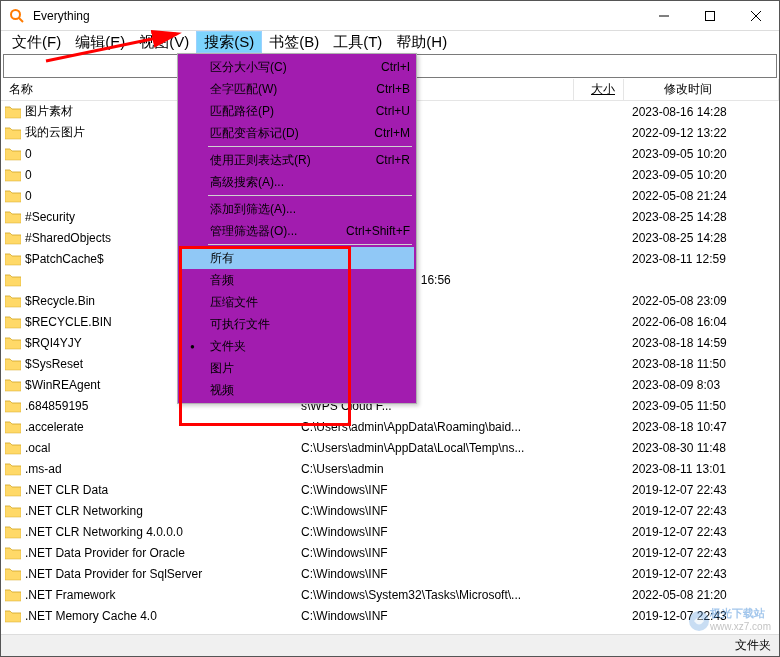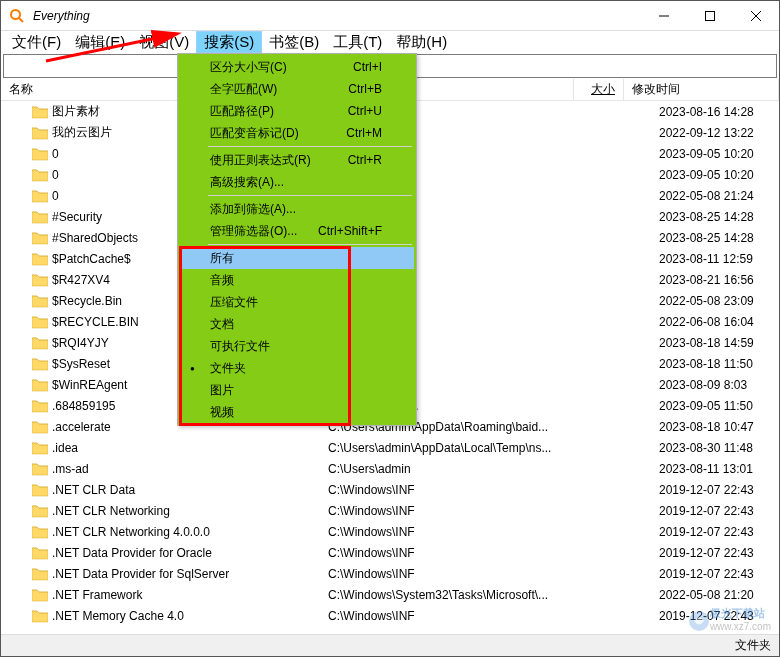--- a/index.html
+++ b/index.html
@@ -1,49 +1,49 @@
 <!DOCTYPE html>
 <html><head>
 <meta charset="utf-8">
 <style>
 * { margin: 0; padding: 0; box-sizing: border-box; font-family: "Microsoft YaHei", "Segoe UI", sans-serif; }
 body { background: #fff; width: 780px; height: 657px; overflow: hidden; position: relative; border: 1px solid #555; }
 
-.titlebar { height: 30px; display: flex; align-items: center; background: #fff; border-bottom: 1px solid #ddd; font-style: italic; }
+.titlebar { height: 30px; display: flex; align-items: center; background: #fff; border-bottom: 1px solid #ddd; }
 .titlebar .app-icon { width: 16px; height: 16px; margin: 0 8px; display: flex; align-items: center; justify-content: center; }
 .titlebar .app-title { font-size: 12px; flex: 1; }
 .titlebar .win-controls { display: flex; }
 .titlebar .win-btn { width: 46px; height: 30px; display: flex; align-items: center; justify-content: center; font-size: 10px; cursor: default; }
 
 .menubar { height: 22px; display: flex; align-items: stretch; background: #fff; font-size: 15px; padding: 0 4px; }
 .menubar .menu-item { padding: 0 7px; display: flex; align-items: center; cursor: default; }
 .menubar .menu-item.active { background: #7dd3fc; border: 1px solid #99d1ff; }
 
 .searchbar { height: 24px; border: 1px solid #7a7a7a; margin: 1px 2px; display: flex; align-items: center; padding: 0 4px; }
 .searchbar input { border: none; outline: none; width: 100%; font-size: 12px; }
 
 .header-row { height: 22px; display: flex; align-items: flex-start; border-bottom: 1px solid #e5e5e5; font-size: 12px; background: #fff; }
 .header-row .col { padding: 0 8px; border-right: 1px solid #e5e5e5; height: 100%; display: flex; align-items: center; }
 .col-name { width: 300px; }
 .col-path { width: 273px; }
 .col-size { width: 50px; justify-content: flex-end; text-decoration: underline; }
-.col-date { flex: 1; }
-
-.file-list { height: 530px; overflow-y: auto; font-size: 12px; margin-left: 27px; }
+.col-date { flex: 1; margin-left: 32px; }
+
+.file-list { height: 530px; overflow-y: auto; font-size: 12px; }
 .file-row { height: 21px; display: flex; align-items: center; padding-left: 4px; }
 .file-row .folder-icon { width: 16px; height: 14px; margin-right: 4px; flex-shrink: 0; }
 .file-row .fname { width: 276px; white-space: nowrap; overflow: hidden; text-overflow: ellipsis; }
 .file-row .fpath { width: 273px; white-space: nowrap; overflow: hidden; text-overflow: ellipsis; }
 .file-row .fsize { width: 50px; text-align: right; }
 .file-row .fdate { flex: 1; padding-left: 8px; }
 
-.dropdown { position: absolute; top: 52px; left: 176px; width: 240px; background: #84cc16; border: 1px solid #b0b0b0; box-shadow: 2px 2px 4px rgba(0,0,0,0.2); font-size: 12px; z-index: 100; padding: 2px; }
+.dropdown { position: absolute; top: 52px; left: 176px; width: 240px; background: #a21caf; border: 1px solid #b0b0b0; box-shadow: 2px 2px 4px rgba(0,0,0,0.2); font-size: 12px; z-index: 100; padding: 2px; }
 .dropdown .dd-item { height: 22px; display: flex; align-items: center; padding-left: 30px; position: relative; cursor: default; }
 .dropdown .dd-item.selected { background: #90c8f6; }
-.dropdown .dd-item .shortcut { position: absolute; right: 32px; text-align: center; }
+.dropdown .dd-item .shortcut { position: absolute; right: 4px; text-align: center; }
 .dropdown .dd-item .bullet { position: absolute; left: 10px; font-size: 8px; }
 .dropdown .dd-sep { height: 1px; background: #d0d0d0; margin: 2px 2px 2px 28px; }
 
 .red-box { position: absolute; border: 3px solid #ff0000; pointer-events: none; z-index: 200; }
 .red-box.box1 { top: 245px; left: 178px; width: 172px; height: 180px; }
 
 .red-arrow { position: absolute; top: 25px; left: 40px; z-index: 150; pointer-events: none; }
 
 .statusbar { position: absolute; bottom: 0; left: 0; right: 0; height: 22px; border-top: 1px solid #ddd; display: flex; align-items: center; font-size: 12px; padding: 0 8px; justify-content: flex-end; background: #f0f0f0; }
 
@@ -187,21 +187,20 @@
       <span class="fname">$PatchCache$</span>
       <span class="fpath"></span>
       <span class="fsize"></span>
       <span class="fdate">2023-08-11 12:59</span>
     </div>
     <div class="file-row">
       <svg class="folder-icon" viewBox="0 0 16 14">
         <path d="M0 2 L0 13 L16 13 L16 4 L7 4 L5 2 Z" fill="#ffd968" stroke="#d4a828" stroke-width="0.5"></path>
         <path d="M0 2 L5 2 L7 4 L16 4" fill="none" stroke="#d4a828" stroke-width="0.5"></path>
       </svg>
-      <span class="fname">$R427XV4</span>
       <span class="fpath"></span>
       <span class="fsize"></span>
       <span class="fdate">2023-08-21 16:56</span>
     </div>
     <div class="file-row">
       <svg class="folder-icon" viewBox="0 0 16 14">
         <path d="M0 2 L0 13 L16 13 L16 4 L7 4 L5 2 Z" fill="#ffd968" stroke="#d4a828" stroke-width="0.5"></path>
         <path d="M0 2 L5 2 L7 4 L16 4" fill="none" stroke="#d4a828" stroke-width="0.5"></path>
       </svg>
       <span class="fname">$Recycle.Bin</span>
@@ -267,21 +266,21 @@
       <span class="fname">.accelerate</span>
       <span class="fpath">C:\Users\admin\AppData\Roaming\baid...</span>
       <span class="fsize"></span>
       <span class="fdate">2023-08-18 10:47</span>
     </div>
     <div class="file-row">
       <svg class="folder-icon" viewBox="0 0 16 14">
         <path d="M0 2 L0 13 L16 13 L16 4 L7 4 L5 2 Z" fill="#ffd968" stroke="#d4a828" stroke-width="0.5"></path>
         <path d="M0 2 L5 2 L7 4 L16 4" fill="none" stroke="#d4a828" stroke-width="0.5"></path>
       </svg>
-      <span class="fname">.idea</span>
+      <span class="fname">.ocal</span>
       <span class="fpath">C:\Users\admin\AppData\Local\Temp\ns...</span>
       <span class="fsize"></span>
       <span class="fdate">2023-08-30 11:48</span>
     </div>
     <div class="file-row">
       <svg class="folder-icon" viewBox="0 0 16 14">
         <path d="M0 2 L0 13 L16 13 L16 4 L7 4 L5 2 Z" fill="#ffd968" stroke="#d4a828" stroke-width="0.5"></path>
         <path d="M0 2 L5 2 L7 4 L16 4" fill="none" stroke="#d4a828" stroke-width="0.5"></path>
       </svg>
       <span class="fname">.ms-ad</span>
@@ -406,23 +405,20 @@
     </div>
     <div class="dd-sep"></div>
     <div class="dd-item selected">
       <span>所有</span>
     </div>
     <div class="dd-item">
       <span>音频</span>
     </div>
     <div class="dd-item">
       <span>压缩文件</span>
-    </div>
-    <div class="dd-item">
-      <span>文档</span>
     </div>
     <div class="dd-item">
       <span>可执行文件</span>
     </div>
     <div class="dd-item">
       <span class="bullet">●</span>
       <span>文件夹</span>
     </div>
     <div class="dd-item">
       <span>图片</span>

